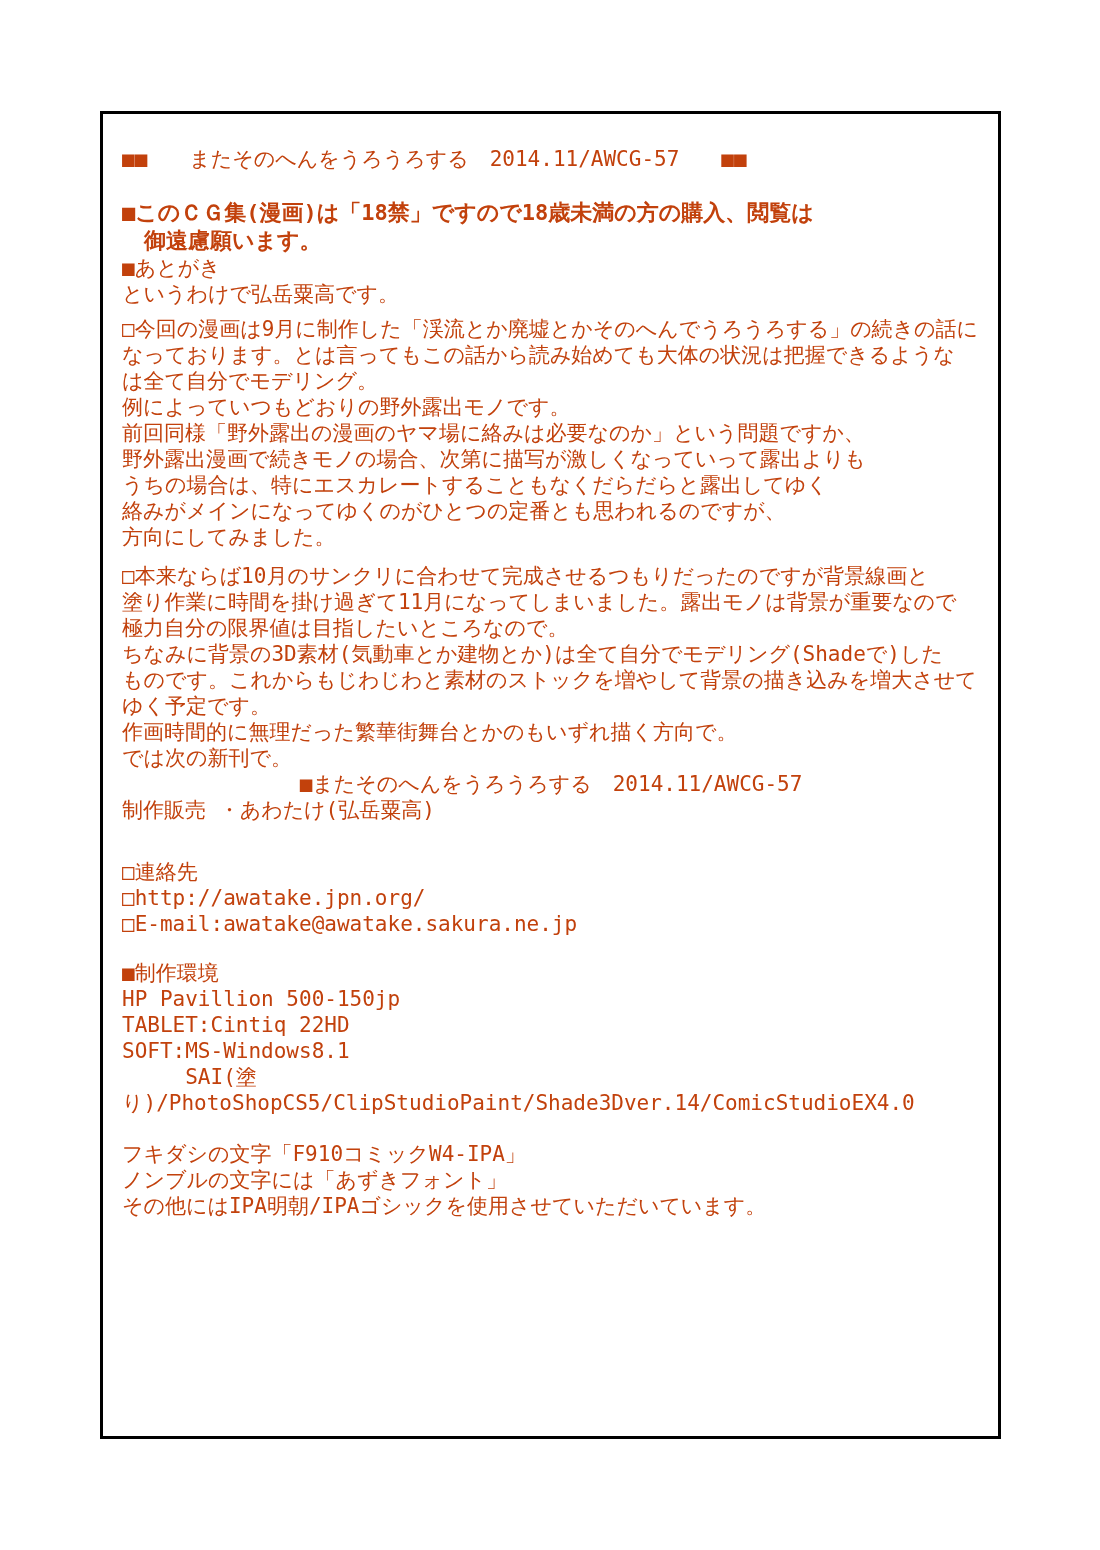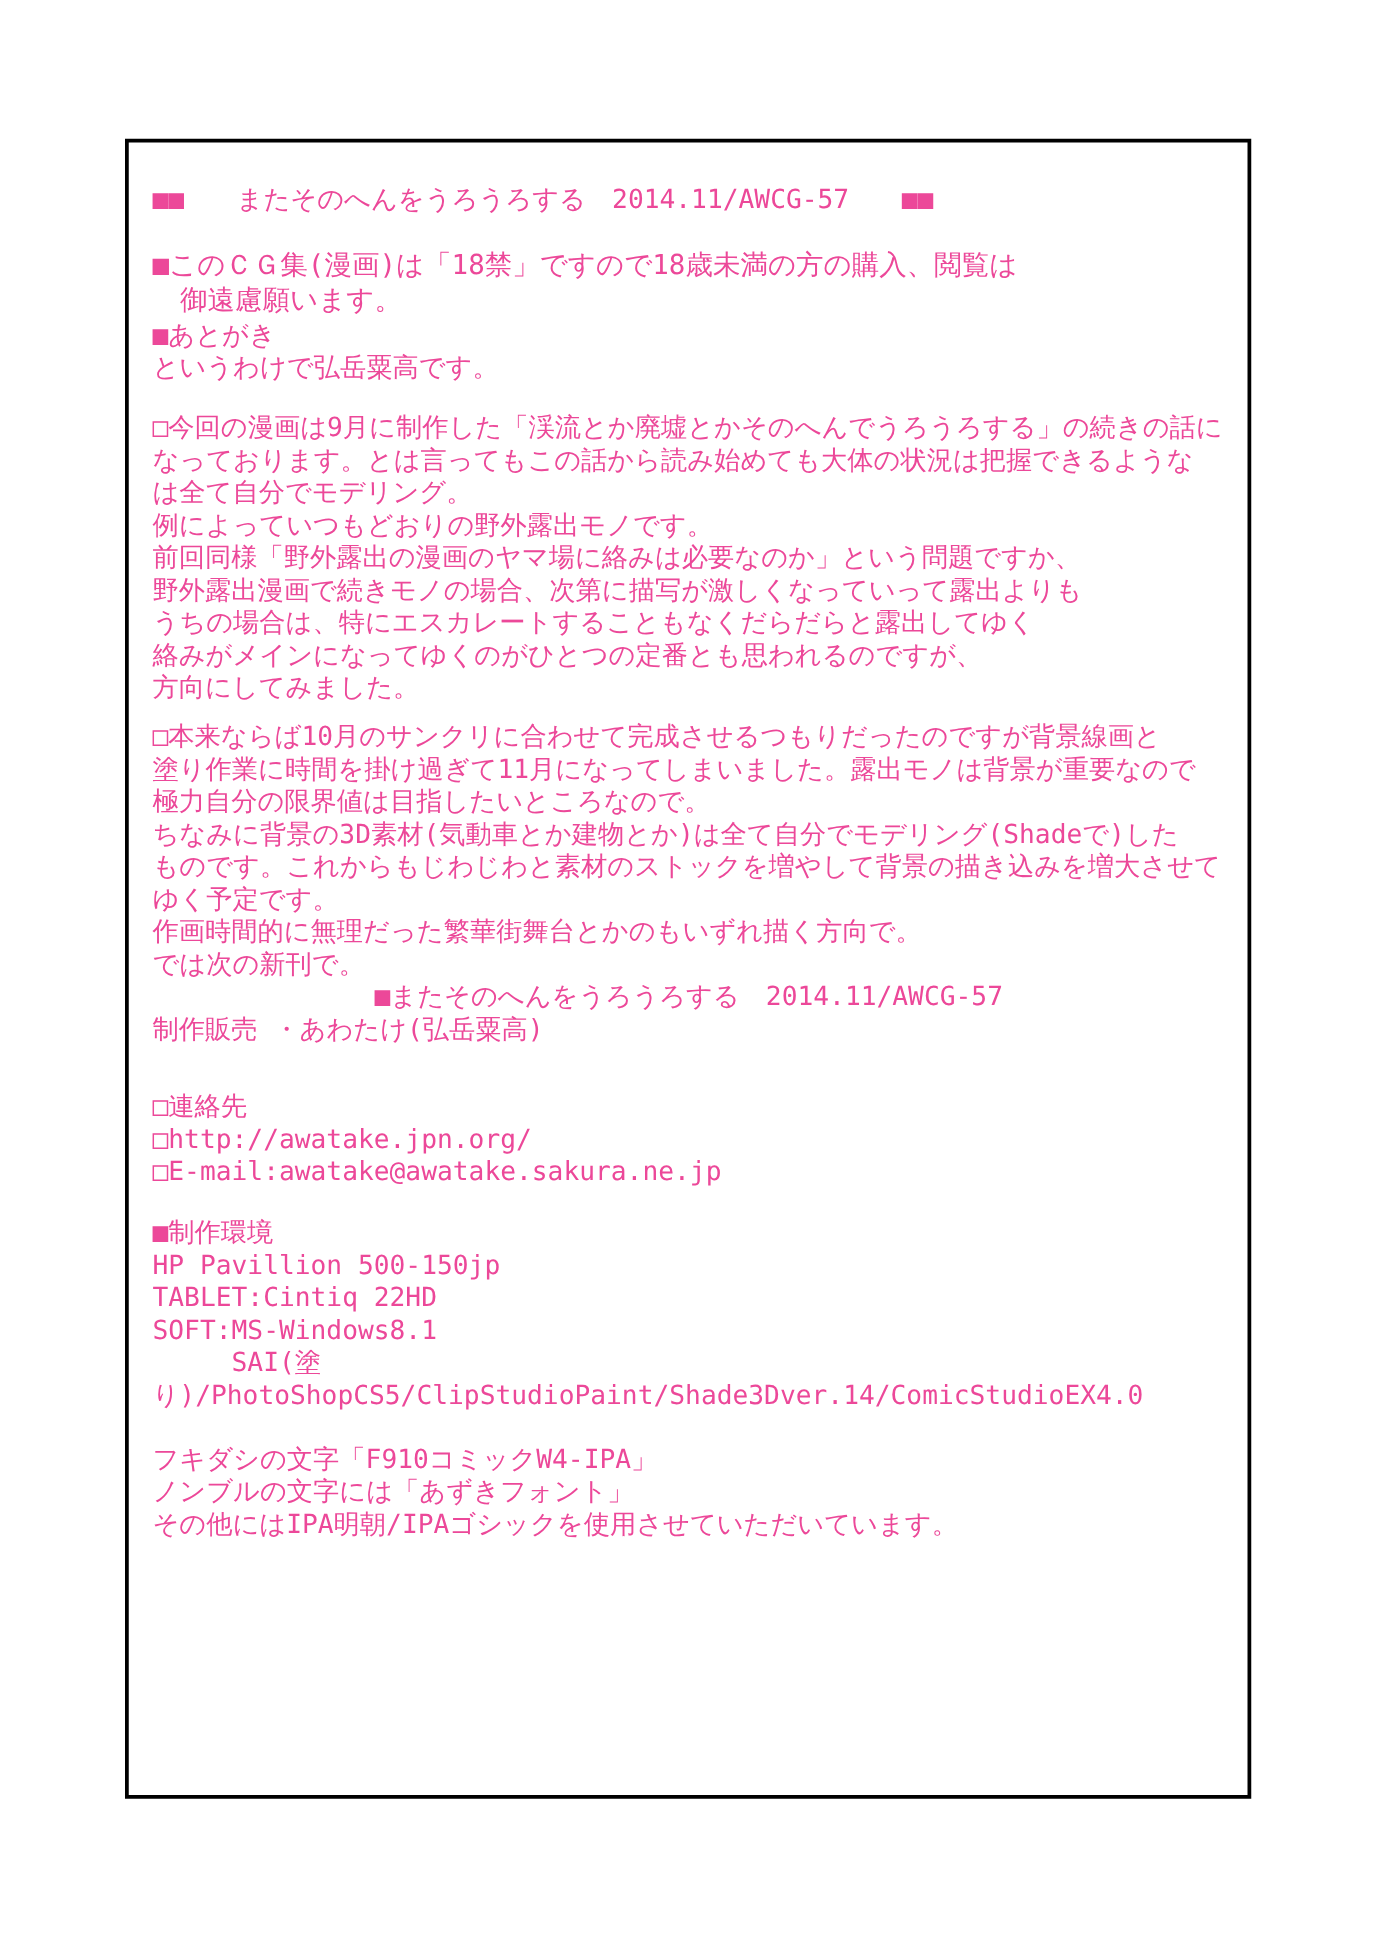--- a/index.html
+++ b/index.html
@@ -6,21 +6,21 @@
     margin: 0;
     padding: 0;
     background: #ffffff;
   }
   .page {
     position: relative;
     width: 1081px;
     height: 1550px;
     background: #ffffff;
     font-family: "DejaVu Sans Mono", "DejaVu Sans", sans-serif;
-    color: #ec4899;
+    color: #c2410c;
     overflow: hidden;
   }
   .frame {
     position: absolute;
     left: 100px;
     top: 111px;
     width: 901px;
     height: 1328px;
     border: 3px solid #000000;
     box-sizing: border-box;
@@ -37,26 +37,27 @@
     white-space: pre-wrap;
     letter-spacing: 0px;
   }
   .header-line {
     font-size: 21px;
     line-height: 26px;
   }
   .warning .line {
     font-size: 22px;
     line-height: 28px;
+    font-weight: bold;
   }
   .block { margin: 0; }
   .m-warning   { margin-top: 27px; }
   .m-atogaki   { margin-top: 48px; }
   .m-intro     { margin-top: 22px; }
-  .m-para1     { margin-top: 22px; }
+  .m-para1     { margin-top: 9px; }
   .m-para2     { margin-top: 13px; }
   .m-closing   { margin-top: 25px; }
   .m-title     { margin-top: 74px; text-align: center; }
   .m-credit    { margin-top: 25px; }
   .m-contact   { margin-top: 36px; }
   .m-env       { margin-top: 23px; }
   .m-fonts     { margin-top: 25px; }
 </style>
 </head>
 <body>

